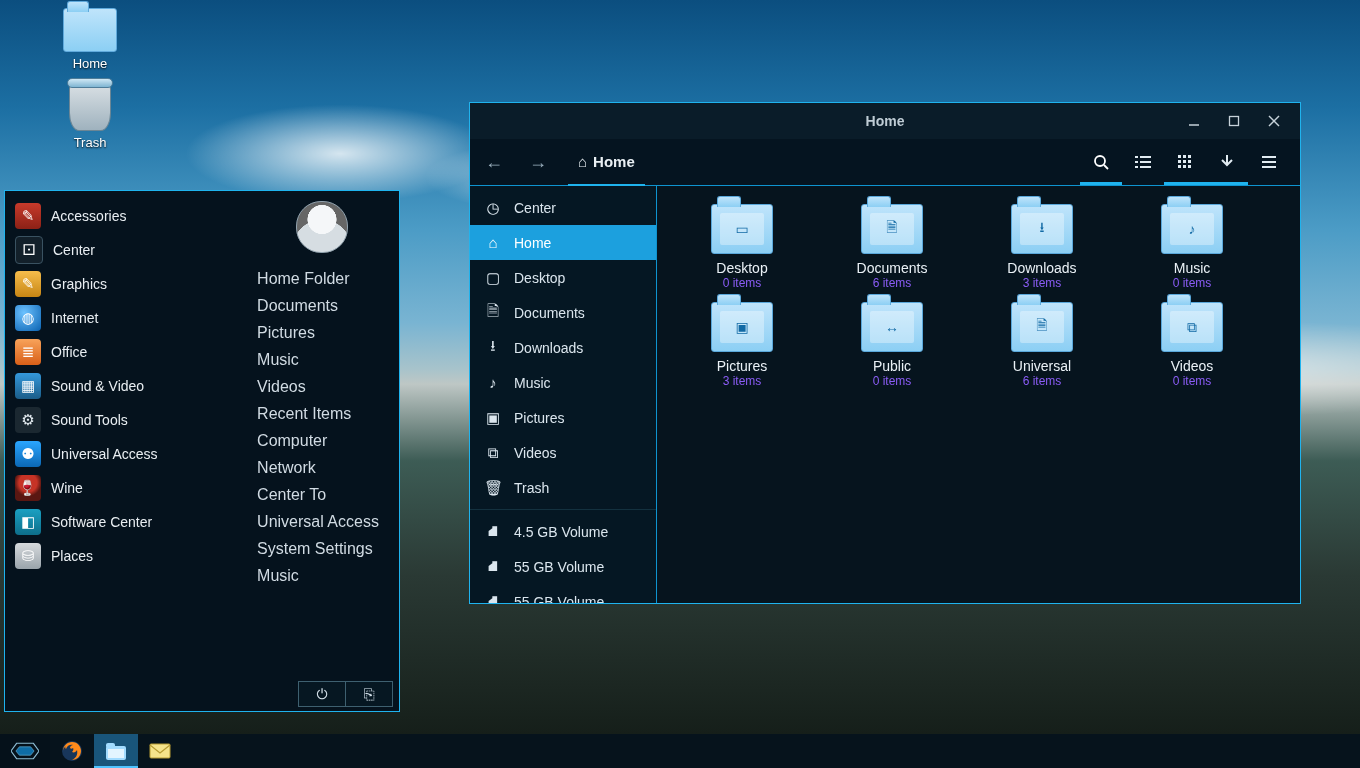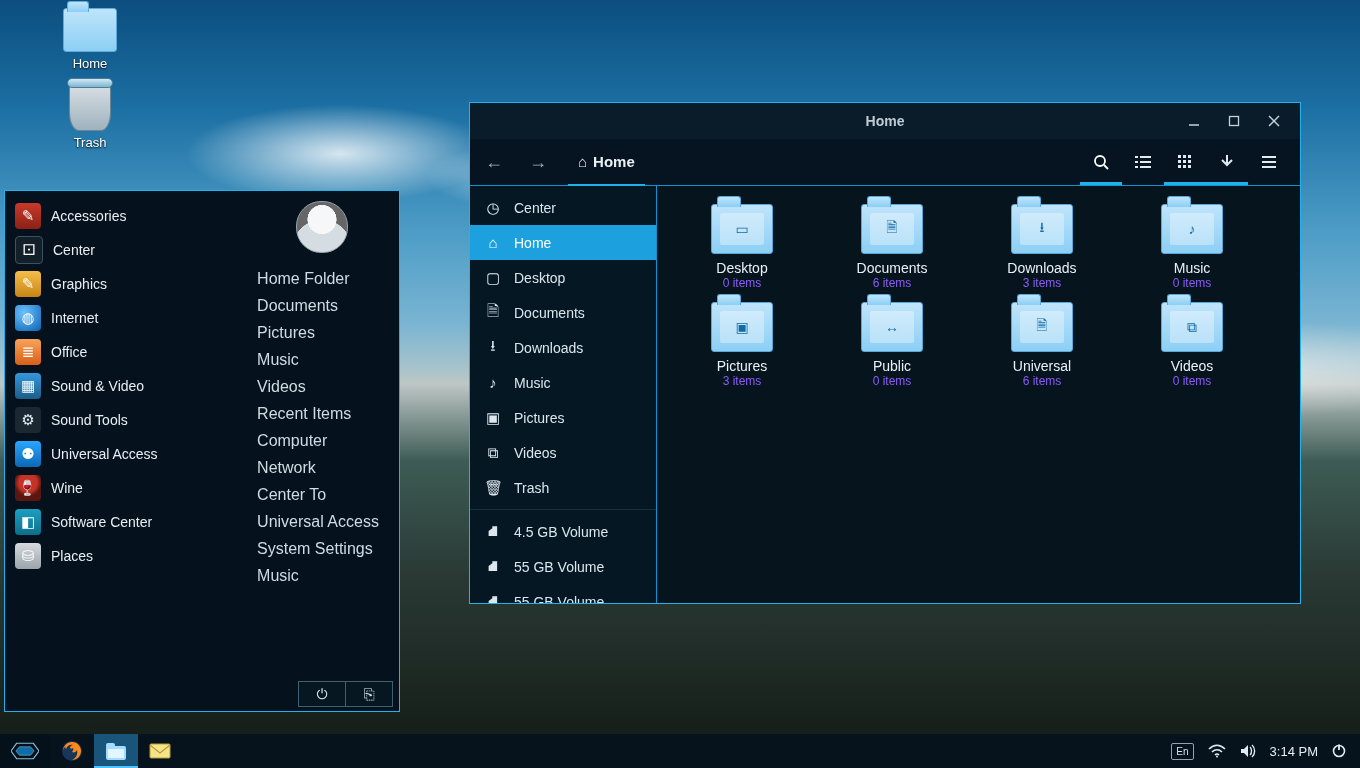--- a/index.html
+++ b/index.html
@@ -380,35 +380,13 @@
       </svg>
   </div>
   <div class="app">
     <svg width="24" height="20">
         <rect x="2" y="3" width="20" height="14" rx="1" fill="#f6e48b" stroke="#b79c33"></rect>
         <polyline points="2,4 12,12 22,4" fill="none" stroke="#b79c33" stroke-width="1.2"></polyline>
       </svg>
   </div>
   <div class="spacer"></div>
   <div class="notch"></div>
-  <div class="tray">
-    <span class="ind lang-badge">En</span>
-    <span class="ind">
-        <svg width="18" height="14">
-          <path d="M1 5c5-5 11-5 16 0M4 8c3-3 7-3 10 0M7 11c1.2-1.2 2.8-1.2 4 0" fill="none" stroke="#e1ebf1" stroke-width="1.6"></path>
-          <circle cx="9" cy="12.5" r="1" fill="#e1ebf1"></circle>
-        </svg>
-      </span>
-    <span class="ind">
-        <svg width="16" height="14">
-          <polygon points="1,5 4,5 8,1 8,13 4,9 1,9" fill="#e1ebf1"></polygon>
-          <path d="M10 3c2 2 2 6 0 8M12 1c3.5 3 3.5 9 0 12" fill="none" stroke="#e1ebf1" stroke-width="1.4"></path>
-        </svg>
-      </span>
-    <span class="ind clock">3:14 PM</span>
-    <span class="ind">
-        <svg width="14" height="14">
-          <circle cx="7" cy="7" r="5.5" fill="none" stroke="#e1ebf1" stroke-width="1.6"></circle>
-          <line x1="7" y1="0.5" x2="7" y2="6" stroke="#e1ebf1" stroke-width="1.8"></line>
-        </svg>
-      </span>
-  </div>
 </div>
 
 </body></html>

